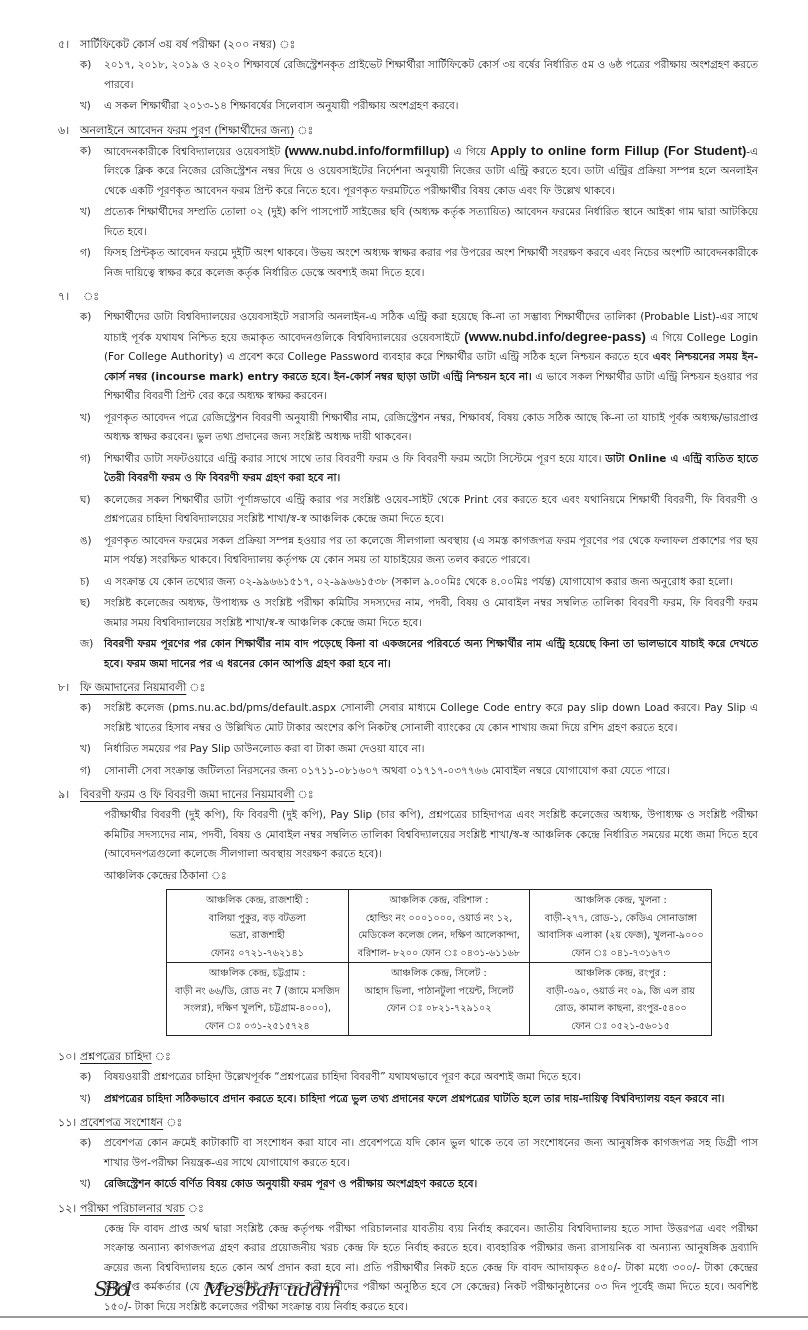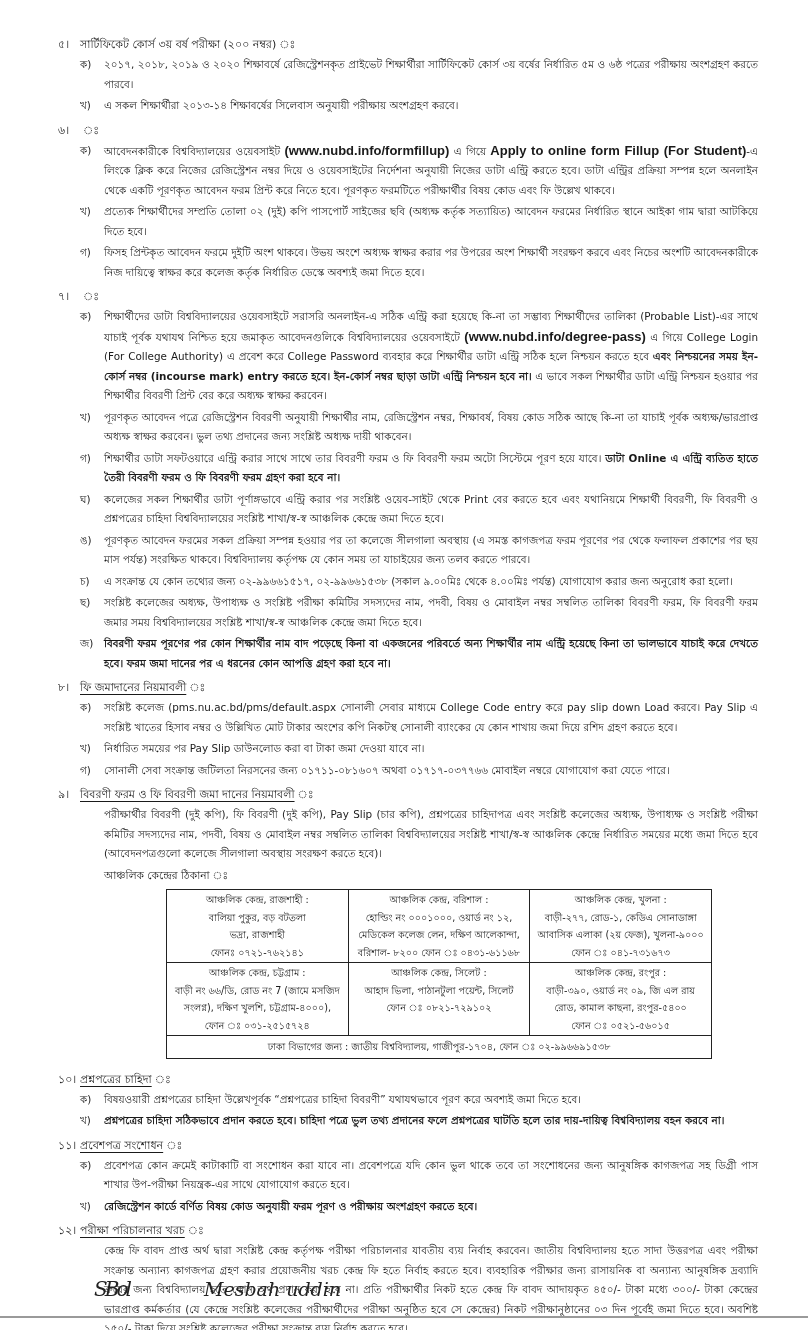--- a/index.html
+++ b/index.html
@@ -18,21 +18,21 @@
   .sec-title { text-decoration: underline; text-underline-offset: 3px; text-align: center; }
   .sec-title.plain { text-decoration: none; }
   .sec-colon { margin-left: 3px; }
   .items { padding-left: 22px; }
   .item { display: flex; margin-bottom: 2px; }
   .item-mark { width: 24px; flex: none; }
   .item-text { flex: 1; text-align: justify; }
   .para { padding-left: 46px; text-align: justify; margin-bottom: 2px; }
   .bold { font-weight: bold; }
   .serif-b { font-family: Liberation Sans, sans-serif; font-weight: bold; font-size: 13px; }
-  .sub-head { padding-left: 46px; font-size: 10.6px; }
+  .sub-head { padding-left: 46px; font-size: 10.6px; font-family: Liberation Serif, serif; }
   table.centers {
     margin: 4px 0 10px 108px;
     width: 546px;
     border-collapse: collapse;
     font-size: 9.6px;
     line-height: 17.5px;
   }
   table.centers td {
     border: 1.2px solid #222;
     text-align: center;
@@ -66,20 +66,21 @@
       <div class="item">
         <span class="item-mark">খ)</span>
         <span class="item-text">এ সকল শিক্ষার্থীরা ২০১৩-১৪ শিক্ষাবর্ষের সিলেবাস অনুযায়ী পরীক্ষায় অংশগ্রহণ করবে।</span>
       </div>
     </div>
   </div>
 
   <div class="section">
     <div class="sec-head">
       <span class="sec-num">৬।</span>
+      <span class="sec-title">অনলাইনে আবেদন ফরম পূরণ (শিক্ষার্থীদের জন্য)</span>
       <span class="sec-colon">ঃ</span>
     </div>
     <div class="items">
       <div class="item">
         <span class="item-mark">ক)</span>
         <span class="item-text"><span>আবেদনকারীকে বিশ্ববিদ্যালয়ের ওয়েবসাইট </span><span class="serif-b">(www.nubd.info/formfillup)</span><span> এ গিয়ে </span><span class="serif-b">Apply to online form Fillup (For Student)</span><span>-এ লিংকে ক্লিক করে নিজের রেজিস্ট্রেশন নম্বর দিয়ে ও ওয়েবসাইটের নির্দেশনা অনুযায়ী নিজের ডাটা এন্ট্রি করতে হবে। ডাটা এন্ট্রির প্রক্রিয়া সম্পন্ন হলে অনলাইন থেকে একটি পূরণকৃত আবেদন ফরম প্রিন্ট করে নিতে হবে। পূরণকৃত ফরমটিতে পরীক্ষার্থীর বিষয় কোড এবং ফি উল্লেখ থাকবে।</span></span>
       </div>
       <div class="item">
         <span class="item-mark">খ)</span>
         <span class="item-text">প্রত্যেক শিক্ষার্থীদের সম্প্রতি তোলা ০২ (দুই) কপি পাসপোর্ট সাইজের ছবি (অধ্যক্ষ কর্তৃক সত্যায়িত) আবেদন ফরমের নির্ধারিত স্থানে আইকা গাম দ্বারা আটকিয়ে দিতে হবে।</span>
@@ -196,23 +197,20 @@
           <div>আহাদ ভিলা, পাঠানটুলা পয়েন্ট, সিলেট</div>
           <div>ফোন ঃ ০৮২১-৭২৯১০২</div>
         </td>
         <td>
           <div>আঞ্চলিক কেন্দ্র, রংপুর :</div>
           <div>বাড়ী-৩৯০, ওয়ার্ড নং ০৯, জি এল রায়</div>
           <div>রোড, কামাল কাছনা, রংপুর-৫৪০০</div>
           <div>ফোন ঃ ০৫২১-৫৬০১৫</div>
         </td>
       </tr>
-      <tr>
-        <td colspan="3" class="full">ঢাকা বিভাগের জন্য : জাতীয় বিশ্ববিদ্যালয়, গাজীপুর-১৭০৪, ফোন ঃ ০২-৯৯৬৬৯১৫৩৮</td>
-      </tr>
     </tbody>
       </table>
   </div>
 
   <div class="section">
     <div class="sec-head">
       <span class="sec-num">১০।</span>
       <span class="sec-title">প্রশ্নপত্রের চাহিদা</span>
       <span class="sec-colon">ঃ</span>
     </div>

